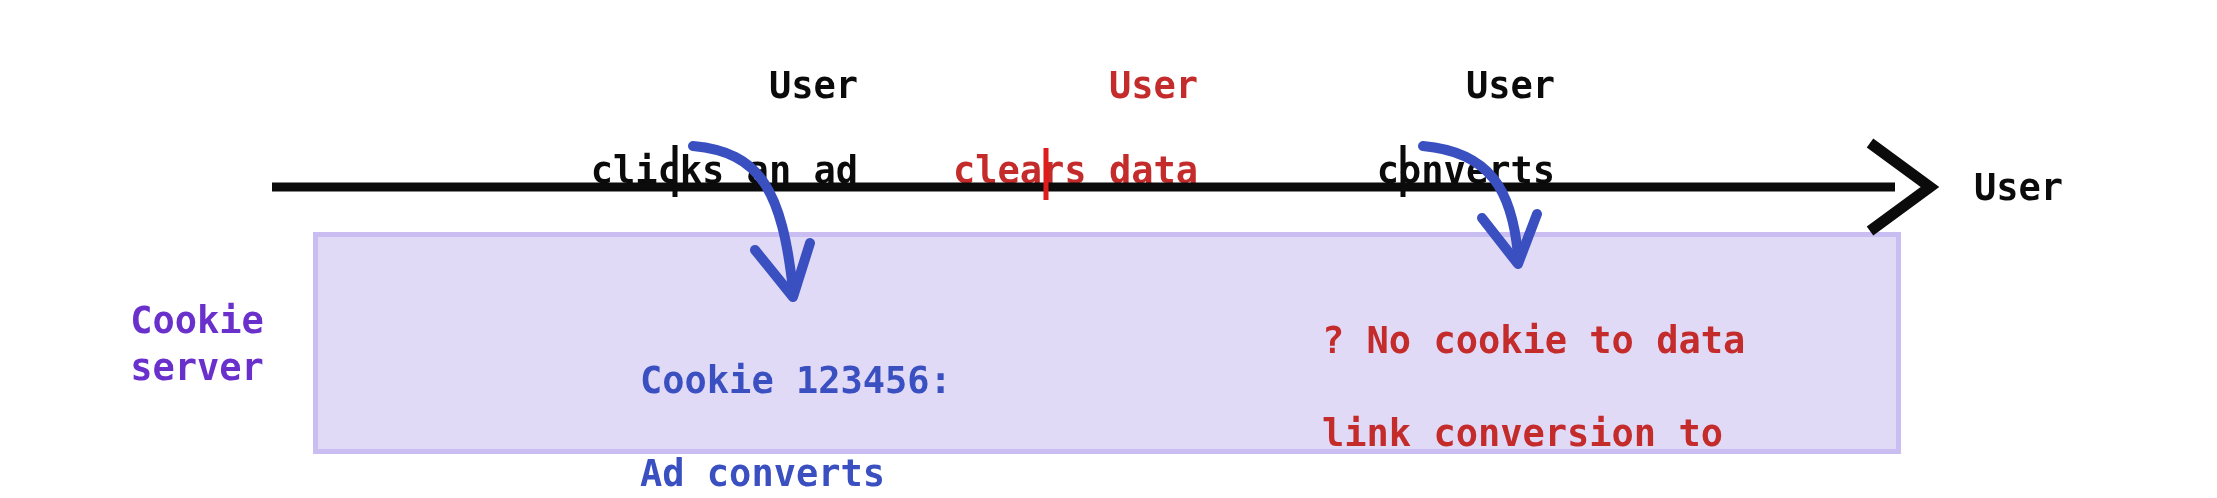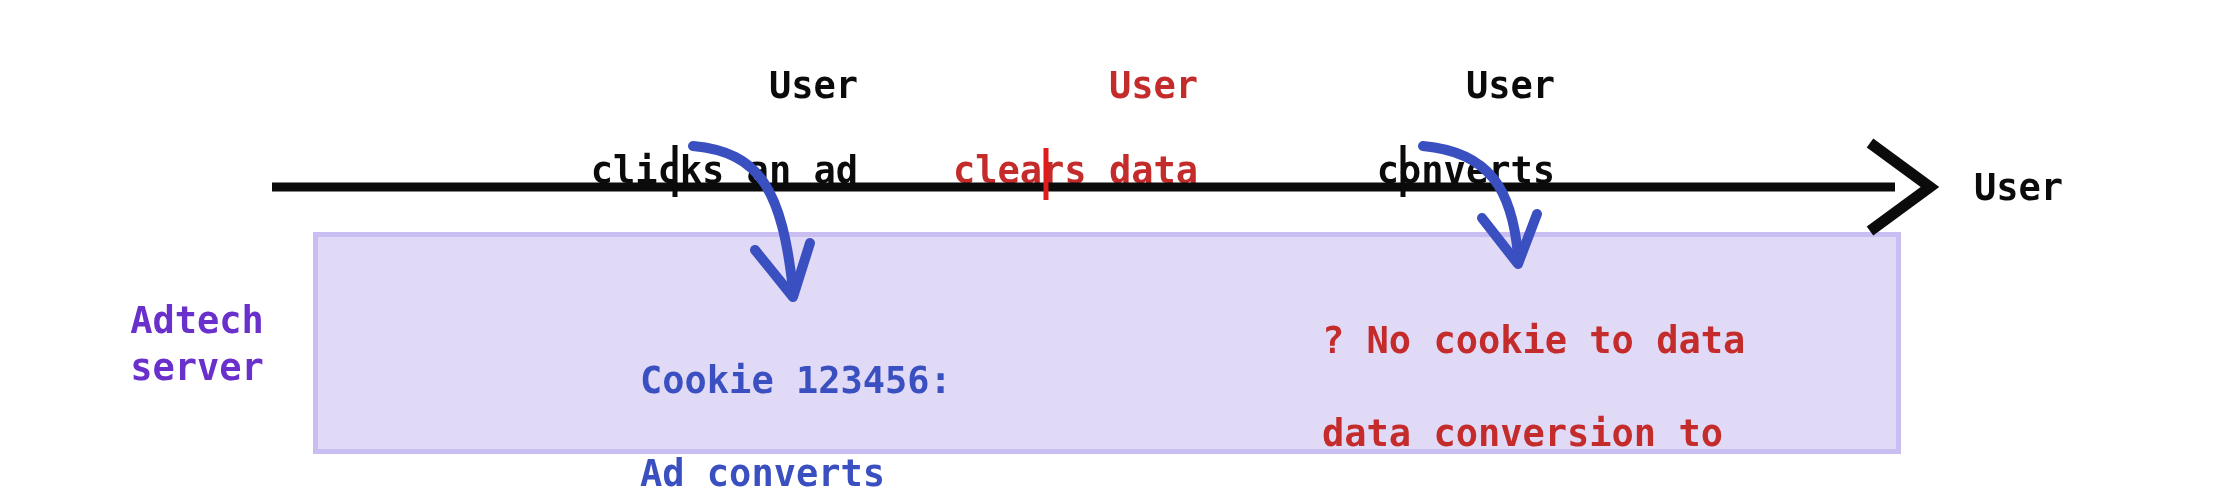--- a/index.html
+++ b/index.html
@@ -95,21 +95,21 @@
   #note-cookie { left: 640px; top: 312px; width: 520px; }
   #note-nocookie { left: 1322px; top: 272px; width: 540px; }
 </style>
 </head>
 <body>
 
 <div id="canvas">
 
   <div class="server-box"></div>
 
-  <div class="server-label"><span>Adtech</span><br><span>server</span></div>
+  <div class="server-label"><span>Cookie</span><br><span>server</span></div>
 
   <div class="event-label black" id="label-click">
     <span class="l1">User</span>
     <span class="l2">clicks an ad</span>
   </div>
 
   <div class="event-label red" id="label-clears">
     <span class="l1">User</span>
     <span class="l2">clears data</span>
   </div>
@@ -121,21 +121,21 @@
 
   <div class="time-caption">User</div>
 
   <div class="note blue" id="note-cookie">
     <div>Cookie 123456:</div>
     <div>Ad converts</div>
   </div>
 
   <div class="note red" id="note-nocookie">
     <div>? No cookie to data</div>
-    <div>data conversion to</div>
+    <div>link conversion to</div>
     
     
   </div>
 
   <svg id="artwork" viewBox="0 0 2217 498">
 
     <line x1="272" y1="187" x2="1895" y2="187" stroke="#0b0b0b" stroke-width="9" stroke-linecap="butt"></line>
 
     <polyline points="1870,143 1930,187 1870,231" fill="none" stroke="#0b0b0b" stroke-width="11" stroke-linecap="butt" stroke-linejoin="miter"></polyline>
 

